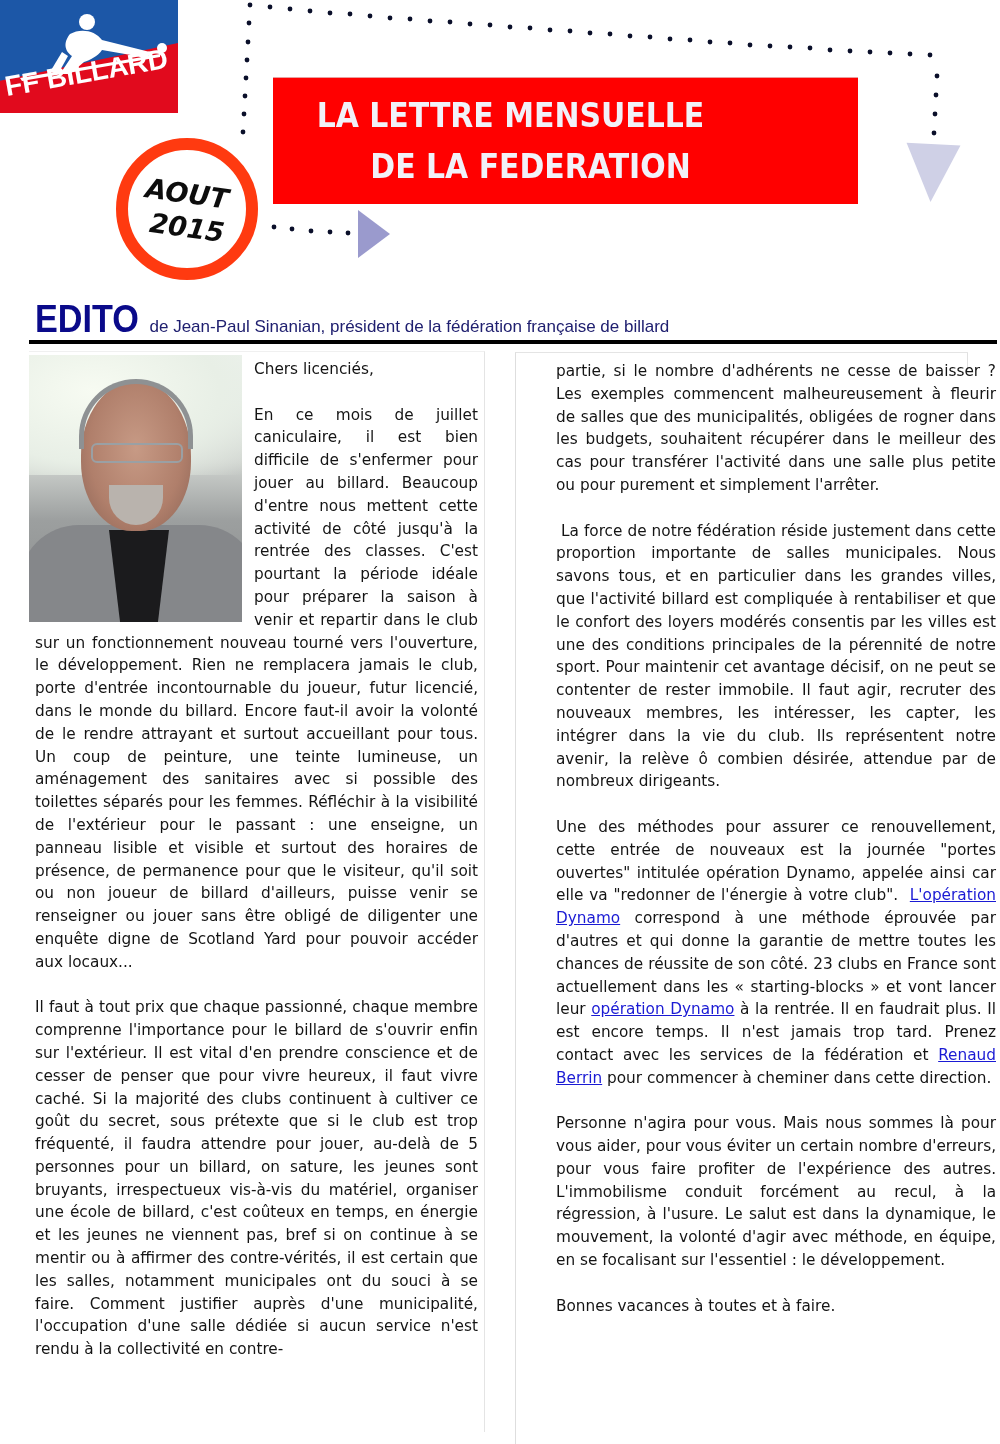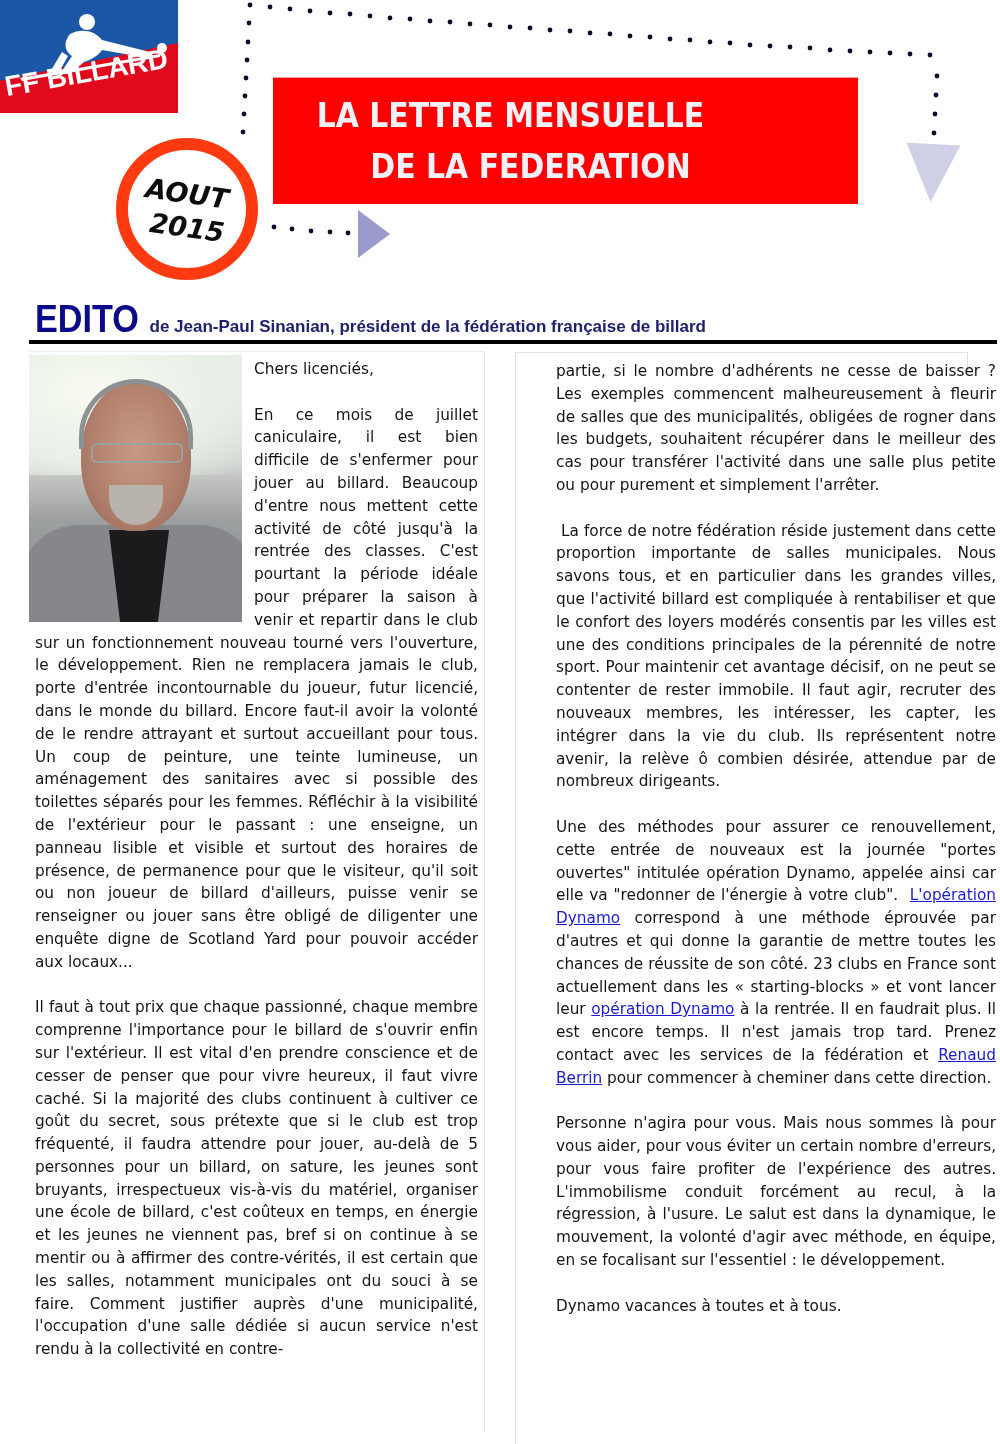--- a/index.html
+++ b/index.html
@@ -23,21 +23,21 @@
   .tri-right { position:absolute; left:358px; top:210px; width:0; height:0; border-top:24px solid transparent; border-bottom:24px solid transparent; border-left:32px solid #9a9acd; }
 
   .badge { position:absolute; left:116px; top:138px; width:118px; height:118px; border-radius:50%; border:12px solid #ff3a10; background:#fff; }
   .badge-text { position:absolute; left:0; right:0; text-align:center; font-family:"DejaVu Sans", sans-serif; font-weight:bold; font-style:italic; font-size:27px; color:#0d0d0d; transform:rotate(8deg); }
   .badge-text.t1 { top:28px; }
   .badge-text.t2 { top:62px; }
 
   
   .edito { position:absolute; left:35px; top:298px; white-space:nowrap; }
   .edito-big { font-family:"Liberation Sans", sans-serif; font-weight:bold; font-size:38px; color:#0a0a8a; transform:scaleX(0.9); display:inline-block; transform-origin:left; }
-  .edito-sub { font-family:"Liberation Sans", sans-serif; font-weight:bold; font-size:17px; color:#202070; margin-left:-6px; }
+  .edito-sub { font-family:"Liberation Sans", sans-serif; font-weight:normal; font-size:17px; color:#202070; margin-left:-6px; }
   .rule { position:absolute; left:29px; top:340px; width:968px; height:4px; background:#000; }
 
   
   .col { position:absolute; font-family:"DejaVu Sans", sans-serif; font-size:15.3px; line-height:22.8px; text-align:justify; color:#141414; }
   .col p { margin:0 0 22.8px 0; }
   .col-left { left:35px; top:358px; width:443px; }
   .col-right { left:522px; top:360px; width:440px;margin-left:34px; }
 
   .left-frame { position:absolute; left:29px; top:351px; width:455px; height:1080px; border-right:1px solid #e4e4e4; border-top:1px solid #f0f0f0; }
   .right-frame { position:absolute; left:515px; top:352px; width:452px; height:1092px; border-left:1px solid #dedede; border-top:1px solid #e4e4e4; }
@@ -171,14 +171,14 @@
   <p>Il faut à tout prix que chaque passionné, chaque membre comprenne l'importance pour le billard de s'ouvrir enfin sur l'extérieur. Il est vital d'en prendre conscience et de cesser de penser que pour vivre heureux, il faut vivre caché. Si la majorité des clubs continuent à cultiver ce goût du secret, sous prétexte que si le club est trop fréquenté, il faudra attendre pour jouer, au-delà de 5 personnes pour un billard, on sature, les jeunes sont bruyants, irrespectueux vis-à-vis du matériel, organiser une école de billard, c'est coûteux en temps, en énergie et les jeunes ne viennent pas, bref si on continue à se mentir ou à affirmer des contre-vérités, il est certain que les salles, notamment municipales ont du souci à se faire. Comment justifier auprès d'une municipalité, l'occupation d'une salle dédiée si aucun service n'est rendu à la collectivité en contre-</p>
 </div>
 
 <div class="col col-right">
   <p>partie, si le nombre d'adhérents ne cesse de baisser ? Les exemples commencent malheureusement à fleurir de salles que des municipalités, obligées de rogner dans les budgets, souhaitent récupérer dans le meilleur des cas pour transférer l'activité dans une salle plus petite ou pour purement et simplement l'arrêter.</p>
   <p style="white-space:pre-wrap;"> La force de notre fédération réside justement dans cette proportion importante de salles municipales. Nous savons tous, et en particulier dans les grandes villes, que l'activité billard est compliquée à rentabiliser et que le confort des loyers modérés consentis par les villes est une des conditions principales de la pérennité de notre sport. Pour maintenir cet avantage décisif, on ne peut se contenter de rester immobile. Il faut agir, recruter des nouveaux membres, les intéresser, les capter, les intégrer dans la vie du club. Ils représentent notre avenir, la relève ô combien désirée, attendue par de nombreux dirigeants.</p>
   <p>
     <span style="white-space:pre-wrap;">Une des méthodes pour assurer ce renouvellement, cette entrée de nouveaux est la journée "portes ouvertes" intitulée opération Dynamo, appelée ainsi car elle va "redonner de l'énergie à votre club".  </span><a class="link" href="#">L'opération Dynamo</a><span> correspond à une méthode éprouvée par d'autres et qui donne la garantie de mettre toutes les chances de réussite de son côté. 23 clubs en France sont actuellement dans les « starting-blocks » et vont lancer  leur </span><a class="link" href="#">opération Dynamo</a><span> à la rentrée. Il en faudrait plus. Il est encore temps. Il n'est jamais trop tard. Prenez contact avec les services de la fédération et </span><a class="link" href="#">Renaud Berrin</a><span>  pour commencer à cheminer dans cette direction.</span>
   </p>
   <p>Personne n'agira pour vous. Mais nous sommes là pour vous aider, pour vous éviter un certain nombre d'erreurs, pour vous faire profiter de l'expérience des autres. L'immobilisme conduit forcément au recul, à la régression, à l'usure. Le salut est dans la dynamique, le mouvement, la volonté d'agir avec méthode, en équipe, en se focalisant sur l'essentiel : le développement.</p>
-  <p style="text-align:left;">Dynamo vacances à toutes et à tous.</p>
+  <p style="text-align:left;">Bonnes vacances à toutes et à faire.</p>
 </div>
 
 </body></html>

